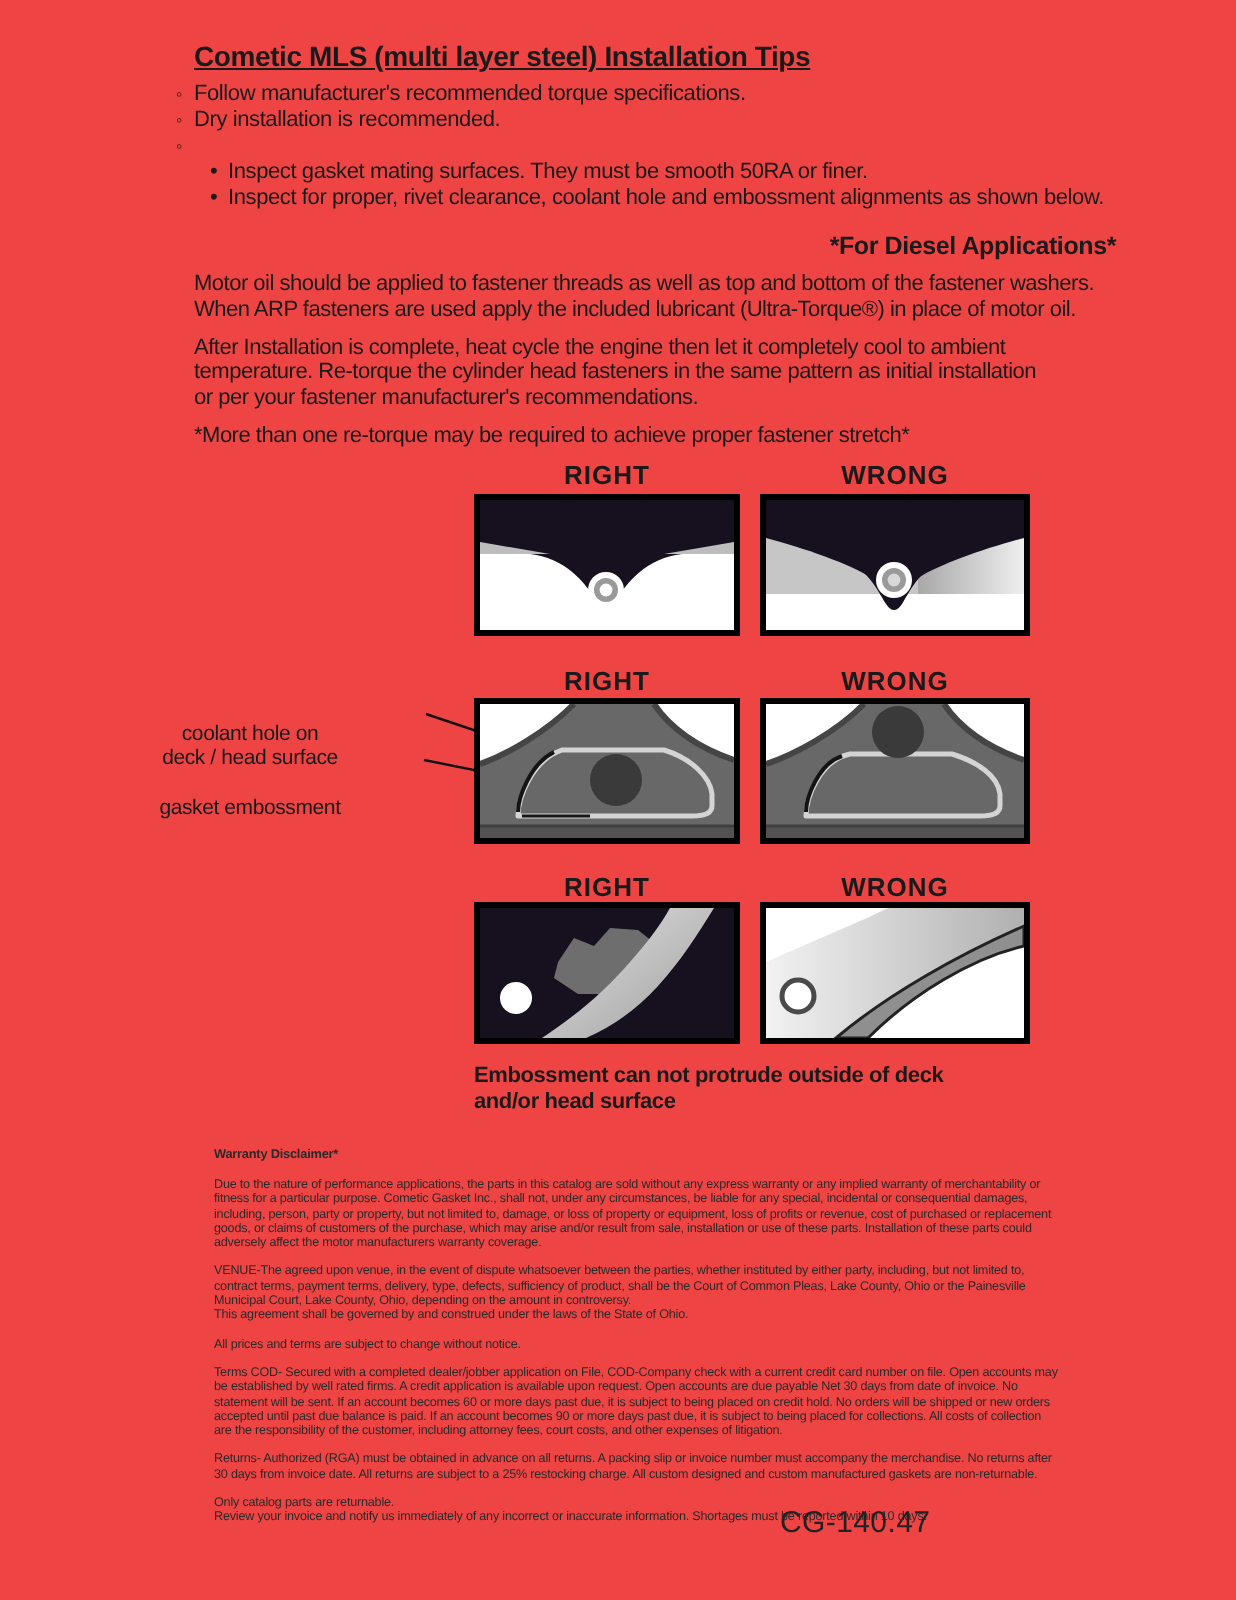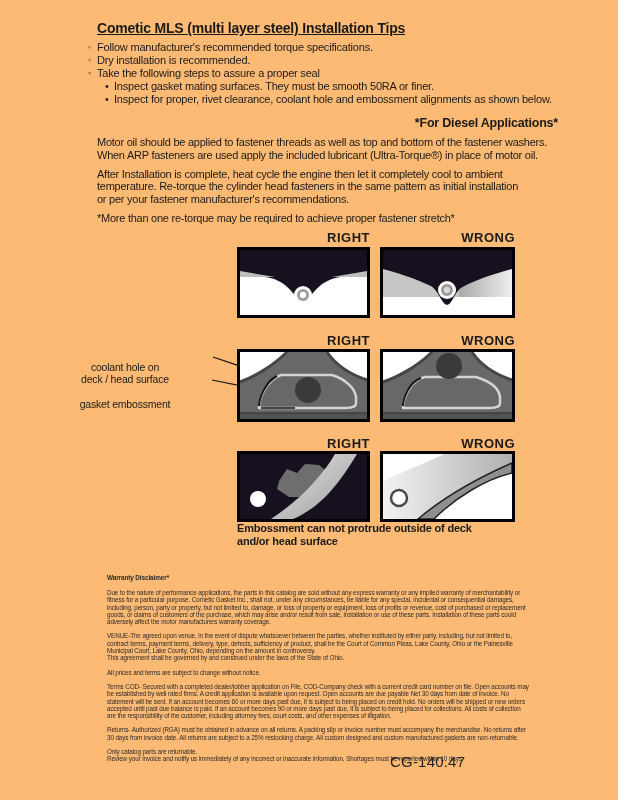--- a/index.html
+++ b/index.html
@@ -4,41 +4,41 @@
 <style>
   * { margin: 0; padding: 0; box-sizing: border-box; }
   html, body { background: #ffffff; }
   body {
     width: 618px; height: 800px;
     position: relative;
     font-family: "Liberation Sans", "DejaVu Sans", sans-serif;
     color: #1a1a1a;
     overflow: hidden;
   }
-  .page { position: absolute; inset: 0; background: #fdba74; }
+  .page { position: absolute; inset: 0; background: #ef4444; }
 
   
   .tips-block { position: absolute; top: 20px; left: 88px; width: 470px; }
   .doc-title {
     margin-left: 9px; margin-bottom: 5px;
     font-size: 14px; font-weight: bold;
     text-decoration: underline;
     letter-spacing: -0.2px;
   }
   .bullet-line { font-size: 11px; line-height: 13px; letter-spacing: -0.2px; display: flex; }
   .bullet-line .glyph { width: 9px; flex: 0 0 9px; font-size: 9px; line-height: 13px; }
   .sub { margin-left: 17px; }
   .sub .glyph { font-size: 11px; }
   .diesel-heading { margin-left: 9px; margin-top: 10px; font-size: 12.5px; font-weight: bold; letter-spacing: -0.2px; text-align: right; }
   .para { margin-left: 9px; margin-top: 6px; font-size: 11px; line-height: 12.8px; letter-spacing: -0.25px; }
 
   
   .diagram-section { position: absolute; top: 230px; left: 0; width: 618px; height: 322px; }
   .dg-label {
-    position: absolute; width: 133px; text-align: right;
+    position: absolute; width: 133px; text-align: center;
     font-size: 13px; font-weight: bold; letter-spacing: 0.5px;
   }
   .dg-box { position: absolute; width: 133px; height: 71px; }
   .dg-box svg { display: block; }
   .dg-caption {
     position: absolute; left: 237px;
     font-size: 11px; font-weight: bold; letter-spacing: -0.2px; line-height: 13px;
     white-space: nowrap;
   }
   .annotation {
@@ -65,21 +65,20 @@
     <div class="bullet-line">
       <span class="glyph">◦</span>
       <span>Follow manufacturer's recommended torque specifications.</span>
     </div>
     <div class="bullet-line">
       <span class="glyph">◦</span>
       <span>Dry installation is recommended.</span>
     </div>
     <div class="bullet-line">
       <span class="glyph">◦</span>
-      <span>Take the following steps to assure a proper seal</span>
     </div>
     <div class="bullet-line sub">
       <span class="glyph">•</span>
       <span>Inspect gasket mating surfaces.  They must be smooth 50RA or finer.</span>
     </div>
     <div class="bullet-line sub">
       <span class="glyph">•</span>
       <span>Inspect for proper, rivet clearance, coolant hole and embossment alignments as shown below.</span>
     </div>
 
@@ -207,21 +206,21 @@
           </linearGradient>
         </defs>
         <rect width="135" height="71" fill="#ffffff"></rect>
         <path d="M3,30 C30,18 52,9 64,3 L132,3 L132,12 C100,26 64,46 38,68 L3,68 Z" fill="url(#gF)"></path>
         <path d="M132,12 C100,26 64,46 38,68 L54,68 C76,46 106,28 132,22 Z" fill="#8f8f8f" stroke="#222222" stroke-width="1.5"></path>
         <circle cx="19" cy="47" r="8" fill="#ffffff" stroke="#4a4a4a" stroke-width="2.5"></circle>
         <rect x="1.5" y="1.5" width="132" height="68" fill="none" stroke="#000000" stroke-width="3"></rect>
       </svg>
     </div>
 
-    <div class="dg-caption" style="top:292px;">Embossment can not protrude outside of deck<br>and/or head surface</div>
+    <div class="dg-caption" style="top:302px;">Embossment can not protrude outside of deck<br>and/or head surface</div>
   </div>
 
   <div class="warranty">
     <div class="warranty-heading">Warranty Disclaimer*</div>
     <div class="fine-block">Due to the nature of performance applications, the parts in this catalog are sold without any express warranty or any implied warranty of merchantability or<br>fitness for a particular purpose.  Cometic Gasket Inc., shall not, under any circumstances, be liable for any special, incidental or consequential damages,<br>including, person, party or property, but not limited to, damage, or loss of property or equipment, loss of profits or revenue, cost of purchased or replacement<br>goods, or claims of customers of the purchase, which may arise and/or result from sale, installation or use of these parts.  Installation of these parts could<br>adversely affect the motor manufacturers warranty coverage.</div>
     <div class="fine-block">VENUE-The agreed upon venue, in the event of dispute whatsoever between the parties, whether instituted by either party, including, but not limited to,<br>contract terms, payment terms, delivery, type, defects, sufficiency of product, shall be the Court of Common Pleas, Lake County, Ohio or the Painesville<br>Municipal Court, Lake County, Ohio, depending on the amount in controversy.<br>This agreement shall be governed by and construed under the laws of the State of Ohio.</div>
     <div class="fine-block">All prices and terms are subject to change without notice.</div>
     <div class="fine-block">Terms COD- Secured with a completed dealer/jobber application on File, COD-Company check with a current credit card number on file.  Open accounts may<br>be established by well rated firms.  A credit application is available upon request.  Open accounts are due payable Net 30 days from date of invoice.  No<br>statement will be sent.  If an account becomes 60 or more days past due, it is subject to being placed on credit hold.  No orders will be shipped or new orders<br>accepted until past due balance is paid.  If an account becomes 90 or more days past due, it is subject to being placed for collections.  All costs of collection<br>are the responsibility of the customer, including attorney fees, court costs, and other expenses of litigation.</div>
     <div class="fine-block">Returns- Authorized (RGA) must be obtained in advance on all returns.  A packing slip or invoice number must accompany the merchandise.  No returns after<br>30 days from invoice date.  All returns are subject to a 25% restocking charge.  All custom designed and custom manufactured gaskets are non-returnable.</div>
     <div class="fine-block">Only catalog parts are returnable.<br>Review your invoice and notify us immediately of any incorrect or inaccurate information.  Shortages must be reported within 10 days.</div>

